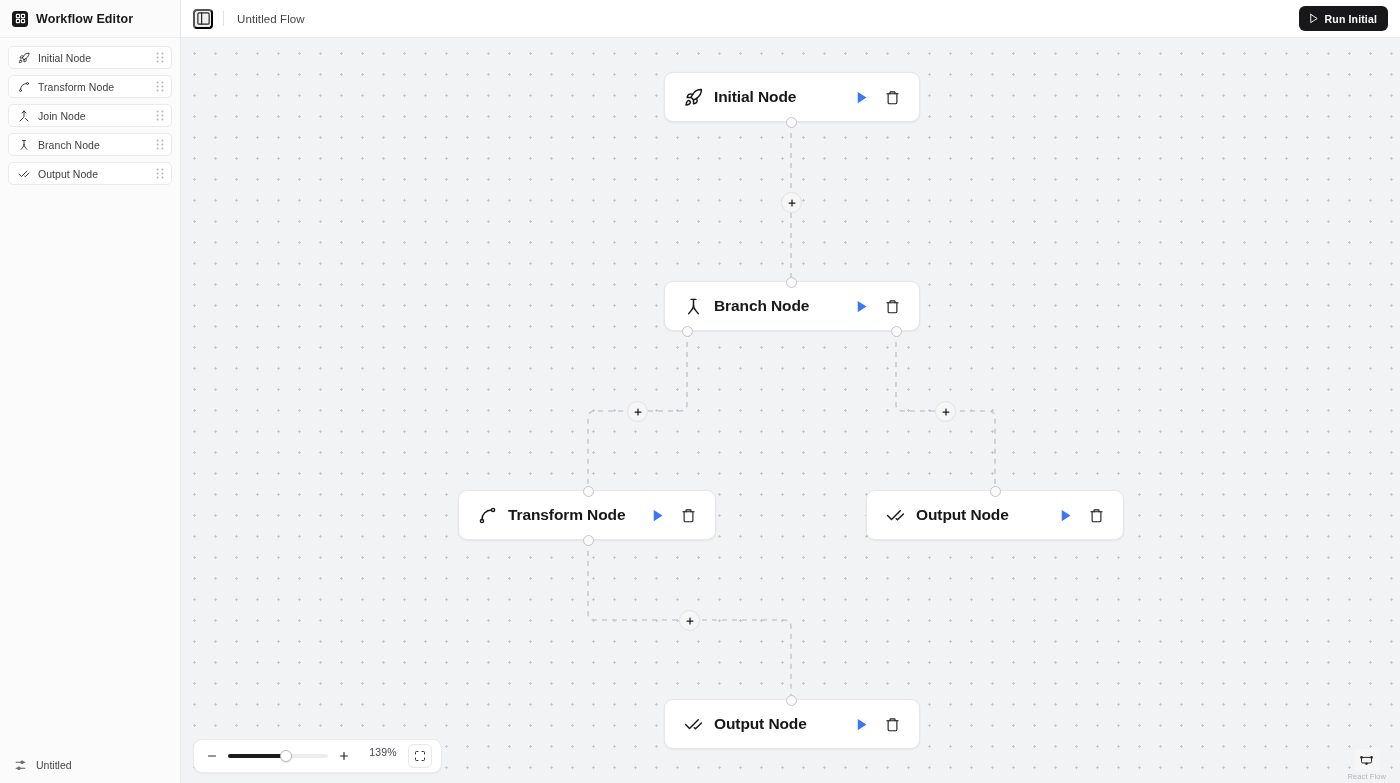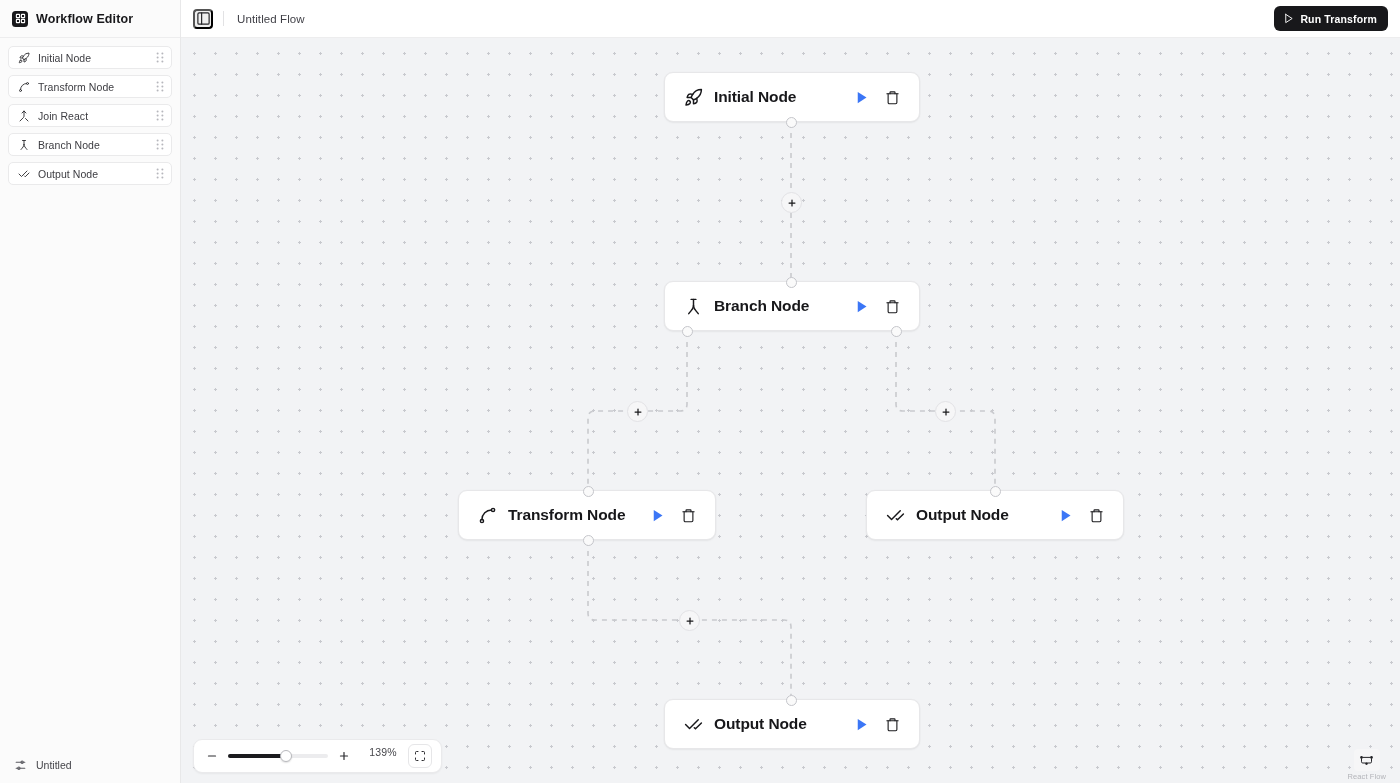--- a/index.html
+++ b/index.html
@@ -296,21 +296,21 @@
       </div>
 
       <div class="palette-item" draggable="true">
         <span class="palette-icon">
           <svg width="12" height="12" viewBox="0 0 24 24" fill="none" stroke="currentColor" stroke-width="1.8" stroke-linecap="round" stroke-linejoin="round">
             <path d="m8 6 4-4 4 4"></path>
             <path d="M12 2v10.3a4 4 0 0 1-1.172 2.872L4 22"></path>
             <path d="m20 22-5-5"></path>
           </svg>
         </span>
-        <span class="palette-label">Join React</span>
+        <span class="palette-label">Join Node</span>
         <span class="drag-dots">
           <svg width="8" height="11" viewBox="0 0 8 11" fill="#b6b7bc">
             <circle cx="1.6" cy="1.6" r="1"></circle>
               <circle cx="6.4" cy="1.6" r="1"></circle>
             <circle cx="1.6" cy="5.5" r="1"></circle>
               <circle cx="6.4" cy="5.5" r="1"></circle>
             <circle cx="1.6" cy="9.4" r="1"></circle>
               <circle cx="6.4" cy="9.4" r="1"></circle>
           </svg>
         </span>
@@ -385,21 +385,21 @@
       </button>
       <span class="topbar-sep"></span>
       <span class="flow-title">Untitled Flow</span>
 
       <button class="run-btn">
         <span>
           <svg width="11" height="11" viewBox="0 0 24 24" fill="none" stroke="#ffffff" stroke-width="2" stroke-linecap="round" stroke-linejoin="round">
             <polygon points="6 3 20 12 6 21 6 3"></polygon>
           </svg>
         </span>
-        <span>Run Transform</span>
+        <span>Run Initial</span>
       </button>
     </header>
 
     <div class="canvas">
 
       <svg class="edges-layer" viewBox="0 0 1219 745" preserveAspectRatio="none">
         <g fill="none" stroke="#c9cace" stroke-width="1.6" stroke-dasharray="5 5" stroke-linecap="butt">
 
           <path d="M 610 85 L 610 244"></path>
 

